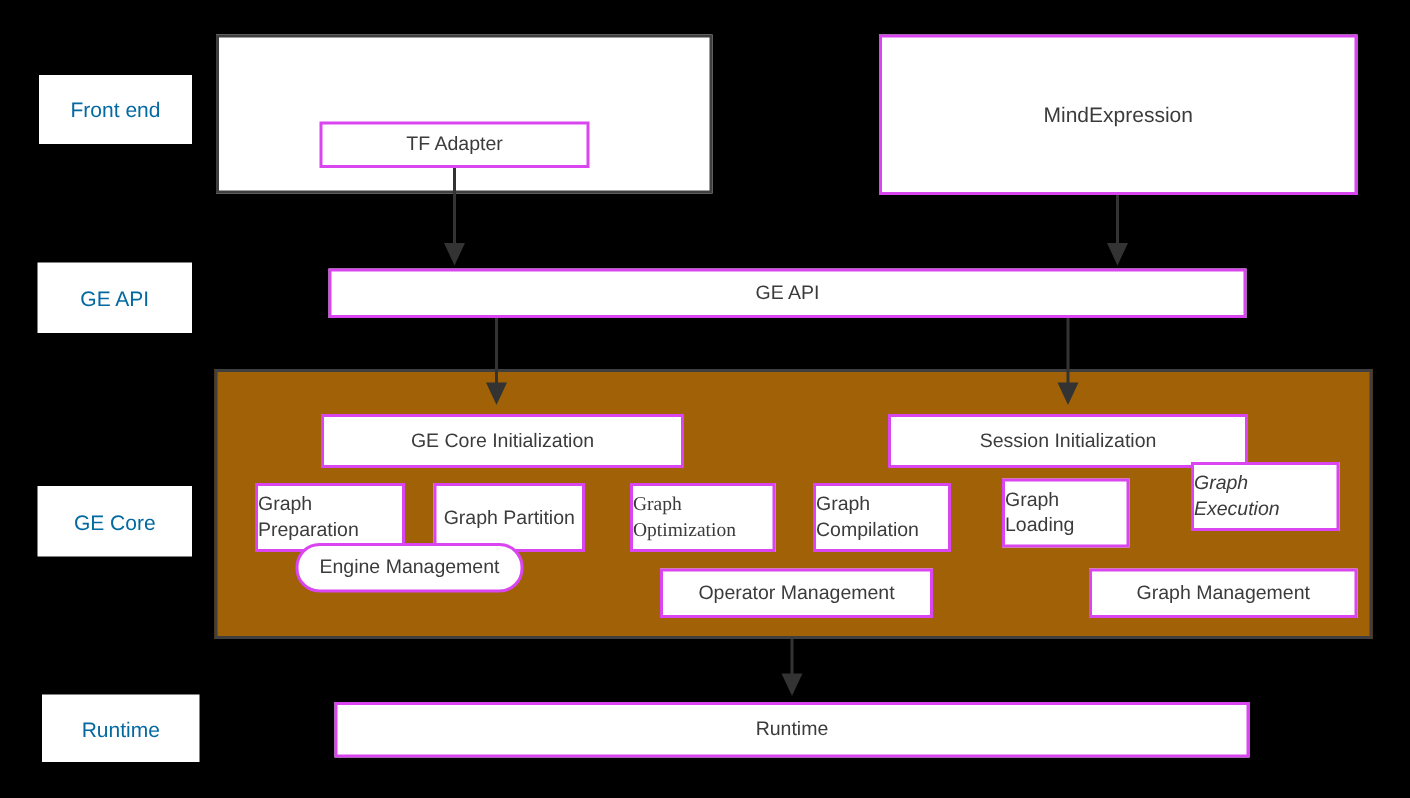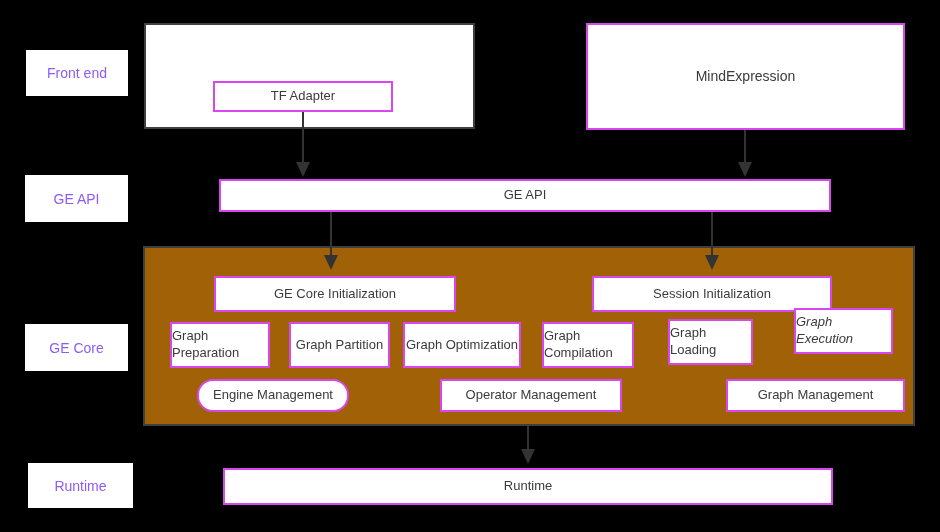--- a/index.html
+++ b/index.html
@@ -8,21 +8,21 @@
     font-family:"Liberation Sans","DejaVu Sans",sans-serif;color:#3b3b3b;
   }
   .box{
     position:absolute;background:#fff;border:2px solid #d946ef;box-sizing:border-box;
     display:flex;align-items:center;justify-content:center;text-align:left;
     font-size:13px;line-height:1.3;
   }
   .rowlabel{
     position:absolute;background:#fff;border:none;box-sizing:border-box;
     display:flex;align-items:center;justify-content:center;
-    font-size:14px;color:#8b5cf6;
+    font-size:14px;color:#0369a1;
   }
   .container-box{
     position:absolute;background:#a16207;border:2px solid #3f3f3f;box-sizing:border-box;
   }
   .container-title{
     position:absolute;top:0;left:0;right:0;padding-top:31px;text-align:center;
     font-size:14px;color:#3b3b3b;margin-top:28px;
   }
   .arrow{position:absolute;z-index:5;}
   .arrow .shaft{position:absolute;left:6px;top:0;width:2px;background:#333;}
@@ -51,26 +51,26 @@
 
   <div class="box" style="left:219px;top:179px;width:612px;height:33px;">GE API</div>
 
   <div class="container-box" style="left:143px;top:246px;width:772px;height:180px;">
 
     <div class="box" style="left:69px;top:28px;width:242px;height:36px;">GE Core Initialization</div>
     <div class="box" style="left:447px;top:28px;width:240px;height:36px;">Session Initialization</div>
 
     <div class="box" style="left:25px;top:74px;width:100px;height:46px;">Graph Preparation</div>
     <div class="box" style="left:144px;top:74px;width:101px;height:46px;">Graph Partition</div>
-    <div class="box" style="left:258px;top:74px;width:118px;height:46px;">Graph Optimization</div>
+    <div class="box" style="left:275px;top:74px;width:97px;height:46px;font-family:Liberation Serif, serif;">Graph Optimization</div>
     <div class="box" style="left:397px;top:74px;width:92px;height:46px;">Graph Compilation</div>
     <div class="box" style="left:523px;top:71px;width:85px;height:46px;">Graph Loading</div>
     <div class="box" style="left:649px;top:60px;width:99px;height:46px;font-style:italic;">Graph Execution</div>
 
-    <div class="box" style="left:52px;top:131px;width:152px;height:33px;border-radius:16px;">Engine Management</div>
+    <div class="box" style="left:52px;top:114px;width:152px;height:33px;border-radius:16px;">Engine Management</div>
     <div class="box" style="left:295px;top:131px;width:182px;height:33px;">Operator Management</div>
     <div class="box" style="left:545px;top:131px;width:179px;height:33px;margin-left:36px;">Graph Management</div>
   </div>
 
   <div class="box" style="left:223px;top:468px;width:610px;height:37px;">Runtime</div>
 
   <div class="arrow" style="left:296px;top:112px;width:14px;height:65px;">
     <div class="shaft" style="height:52px;"></div>
       <div class="head"></div>
   </div>

